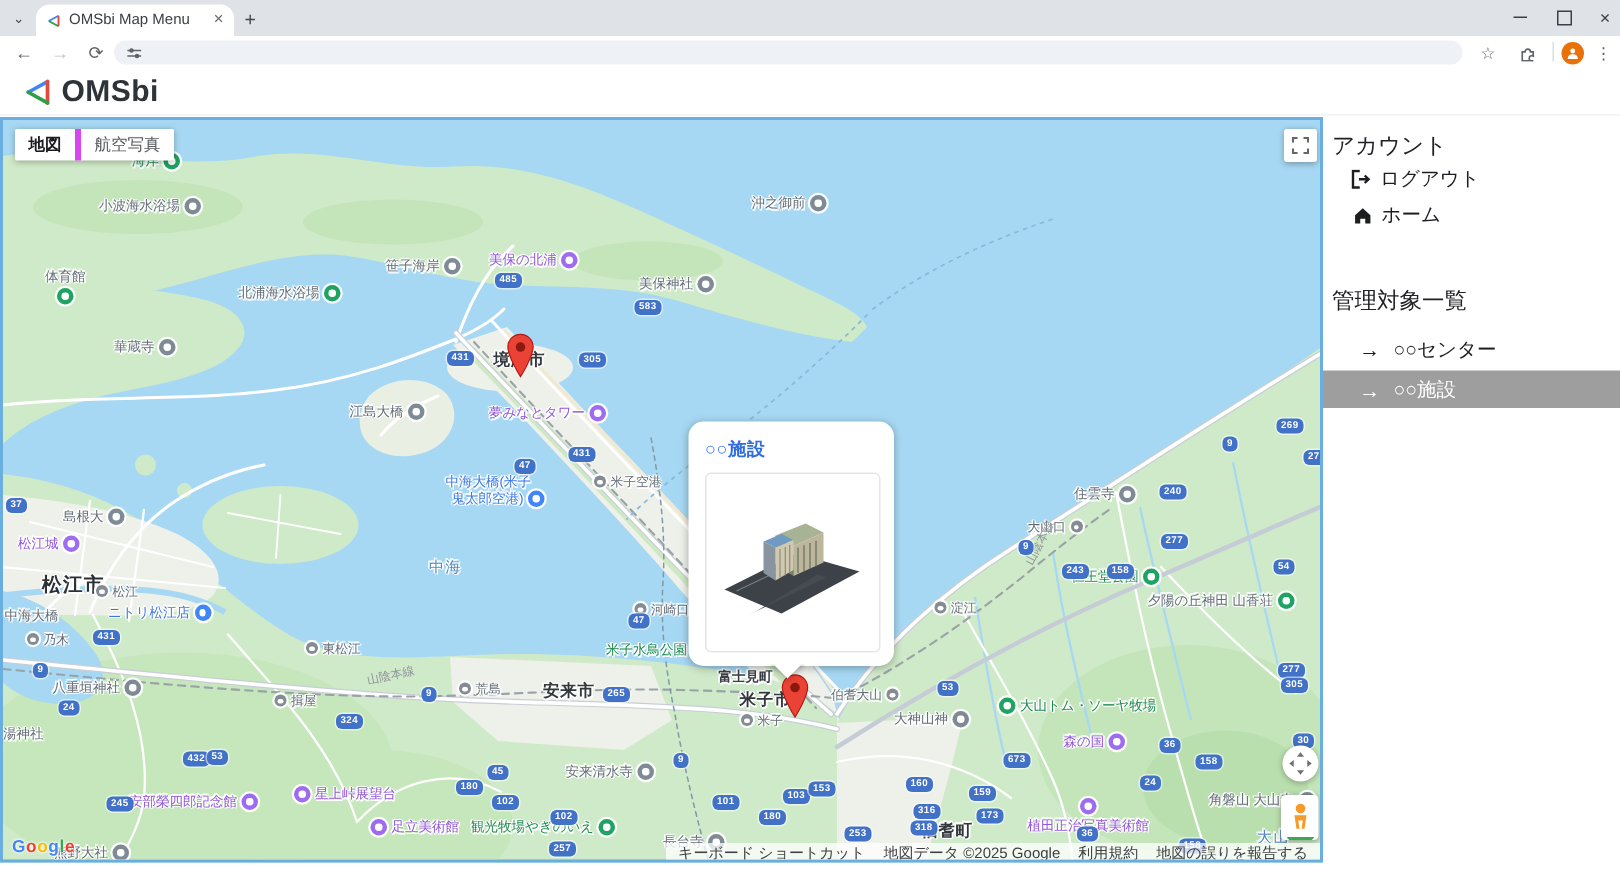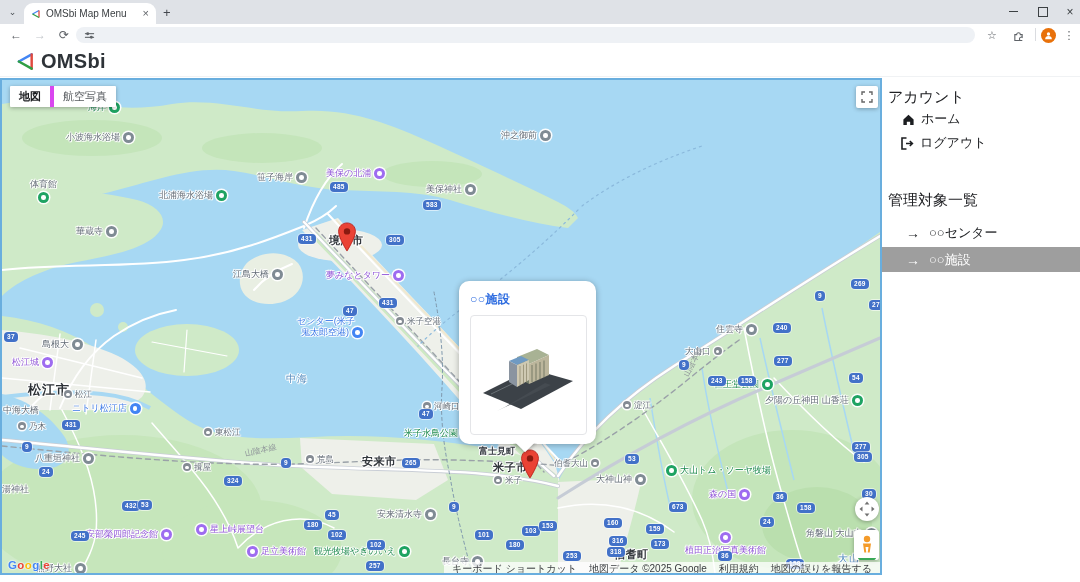--- a/index.html
+++ b/index.html
@@ -269,21 +269,21 @@
         </div>
         <div class="ml purple" style="left: 324px; top: 190px;">
           <span>夢みなとタワー</span>
           <span class="micon purple"></span>
         </div>
         <div class="ml poi" style="left: 231px; top: 189px;">
           <span>江島大橋</span>
           <span class="micon gray"></span>
         </div>
         <div class="ml blue" style="left: 295px; top: 237px;">
-          <span>センター(米子</span>
+          <span>中海大橋(米子</span>
         </div>
         <div class="ml blue" style="left: 299px; top: 247px;">
           <span>鬼太郎空港)</span>
           <span class="micon blue"></span>
         </div>
         <div class="ml sta" style="left: 394px; top: 237px;">
           <span class="micon sta"></span>
           <span>米子空港</span>
         </div>
         <div class="ml water" style="left: 284px; top: 294px;">
@@ -559,33 +559,33 @@
     <div class="attrib" id="attrib">
         <span>キーボード ショートカット</span>
         <span>地図データ ©2025 Google</span>
         <span>利用規約</span>
         <span>地図の誤りを報告する</span>
       </div>
   </div>
 
   <div class="sidebar">
     <div class="sb-h">アカウント</div>
-    <div class="sb-row sb-home">
-      <svg width="13" height="13" viewBox="0 0 14 14">
-        <path d="M1.5,7 L7,2 L12.5,7 V13 H8.8 V9.5 H5.2 V13 H1.5 Z" fill="#1c1e21"></path>
-      </svg>
-      <span>ホーム</span>
-    </div>
     <div class="sb-row sb-logout">
       <svg width="14" height="13" viewBox="0 0 14 13">
         <path d="M6.5,1 H2 V12 H6.5" fill="none" stroke="#1c1e21" stroke-width="1.6"></path>
         <path d="M6,6.5 H12 M9.8,4 L12.4,6.5 L9.8,9" fill="none" stroke="#1c1e21" stroke-width="1.6"></path>
       </svg>
       <span>ログアウト</span>
     </div>
+    <div class="sb-row sb-home">
+      <svg width="13" height="13" viewBox="0 0 14 14">
+        <path d="M1.5,7 L7,2 L12.5,7 V13 H8.8 V9.5 H5.2 V13 H1.5 Z" fill="#1c1e21"></path>
+      </svg>
+      <span>ホーム</span>
+    </div>
     <div class="sb-h" style="margin-top:26px">管理対象一覧</div>
     <div class="sb-item" style="margin-top:10px">
       <span class="arr">→</span>
       <span>○○センター</span>
     </div>
     <div class="sb-item sel" style="margin-top:2px">
       <span class="arr">→</span>
       <span>○○施設</span>
     </div>
   </div>

